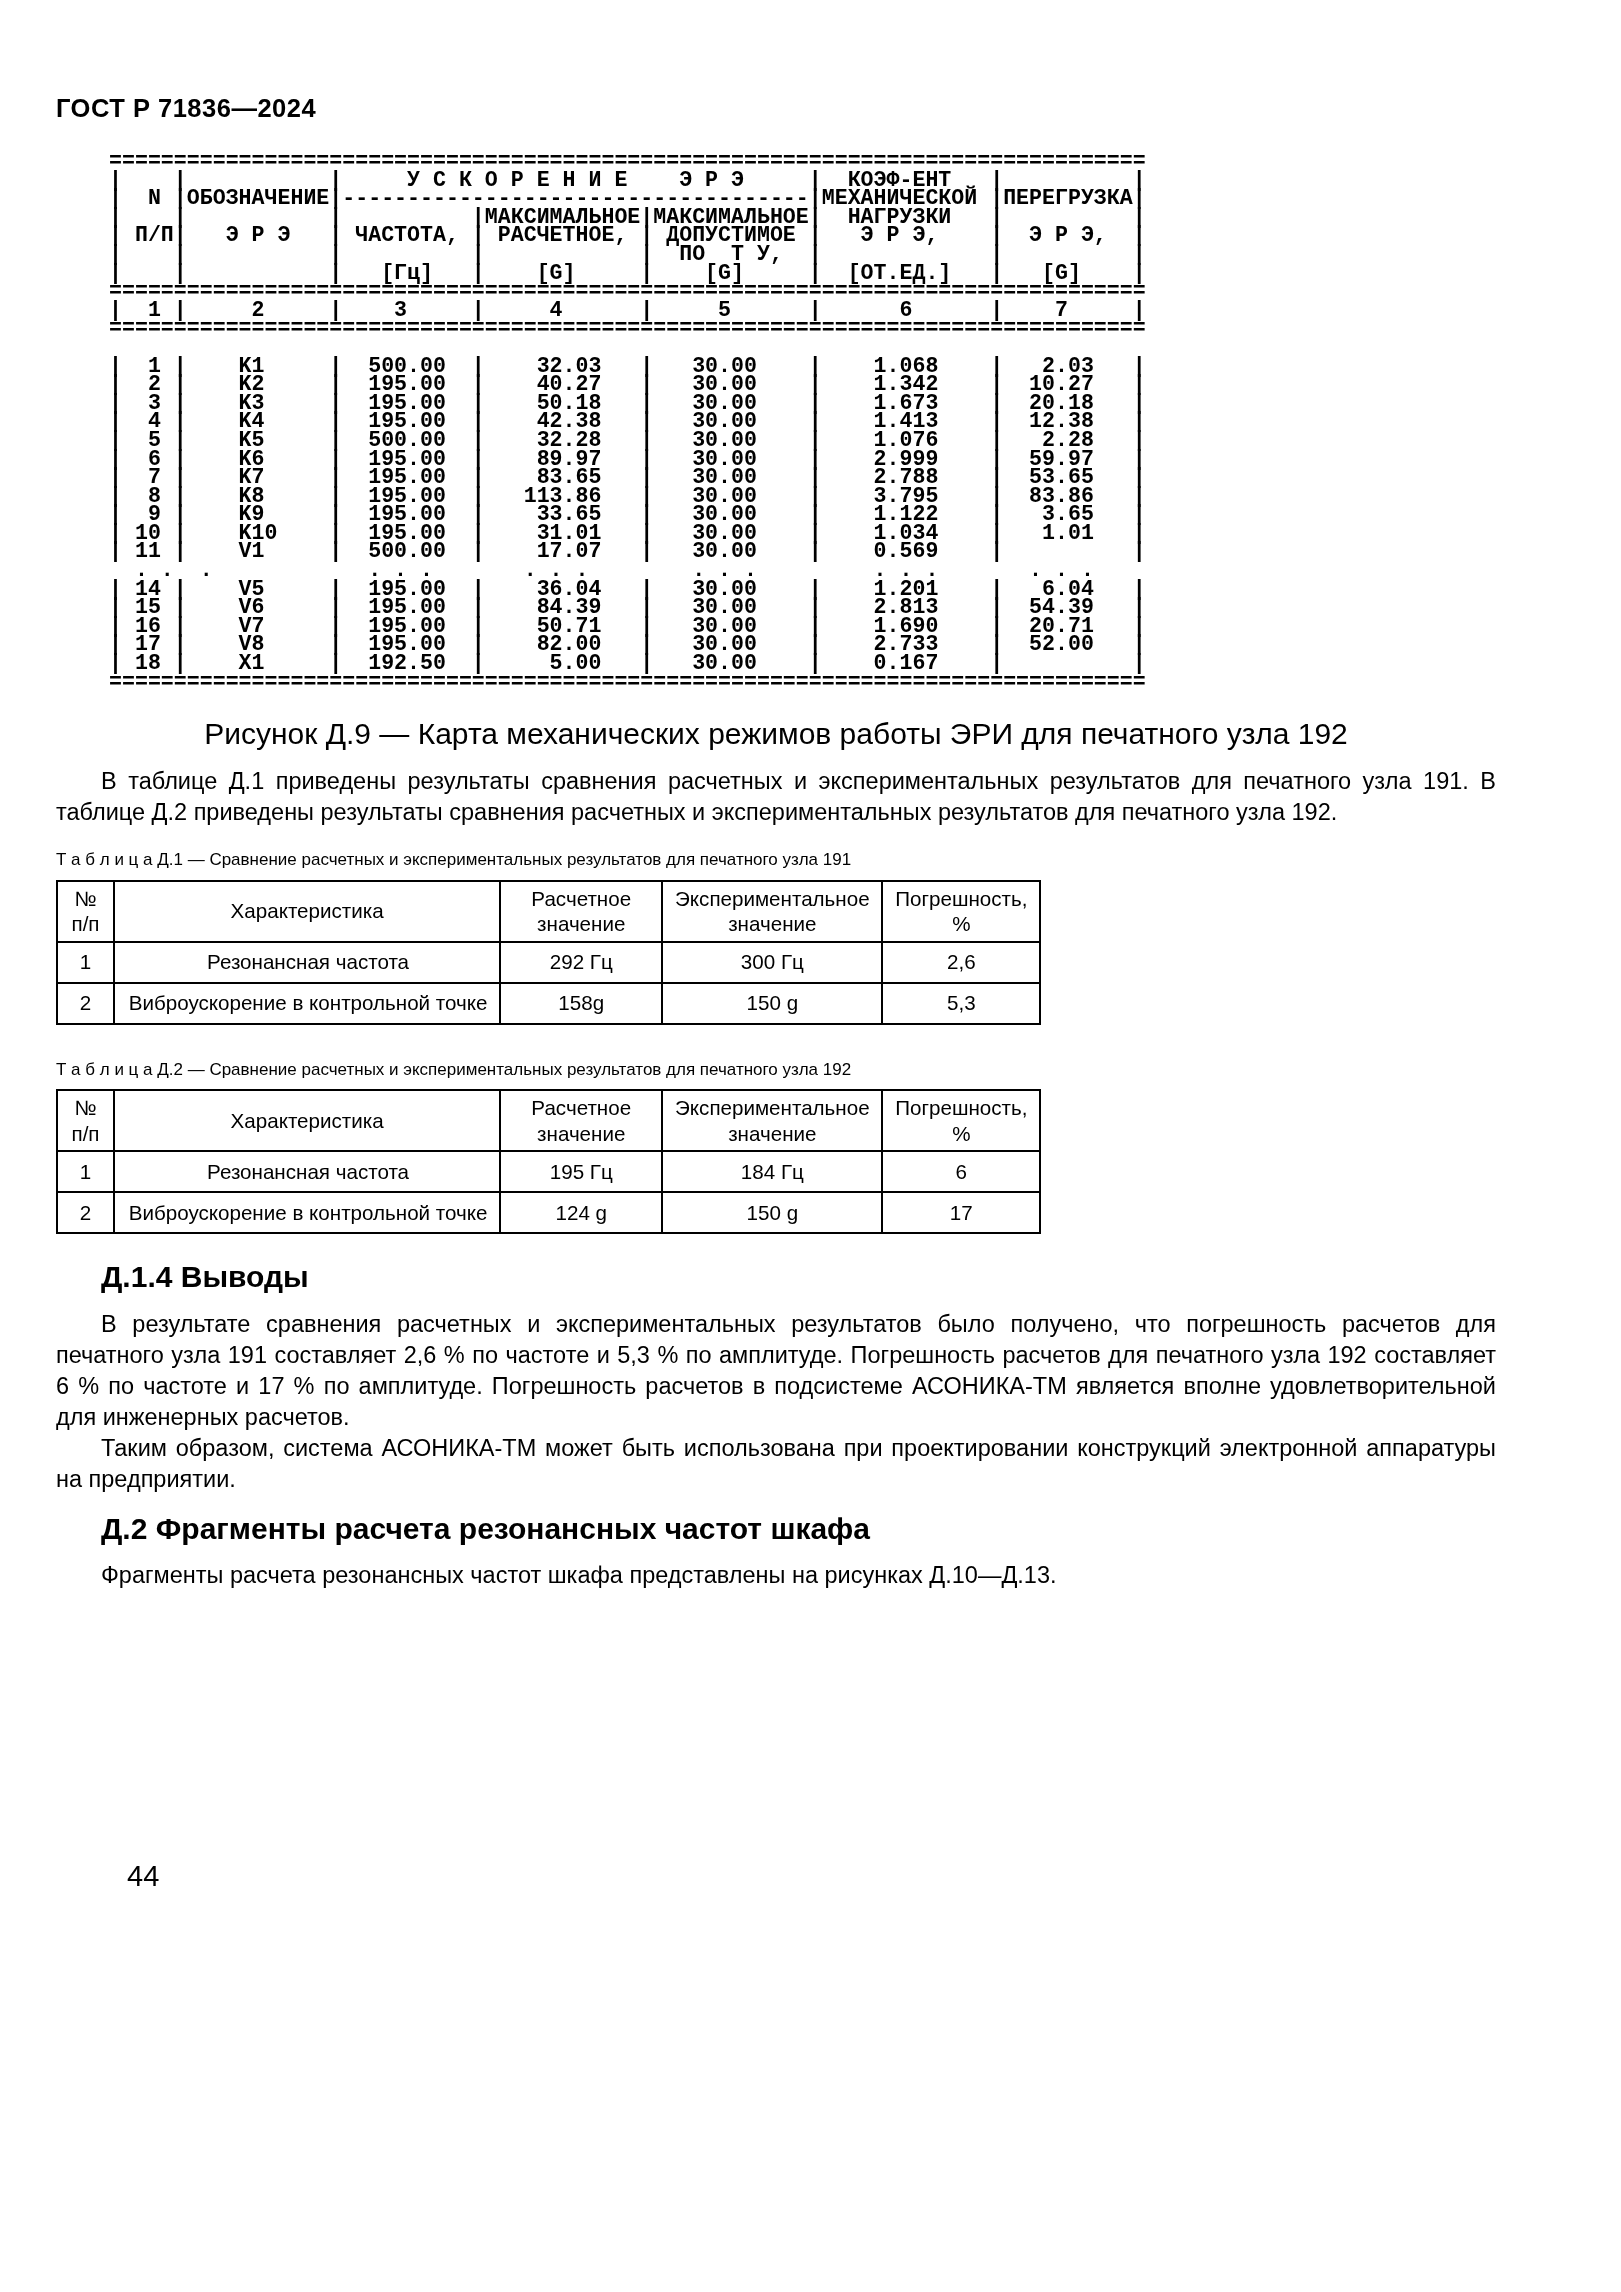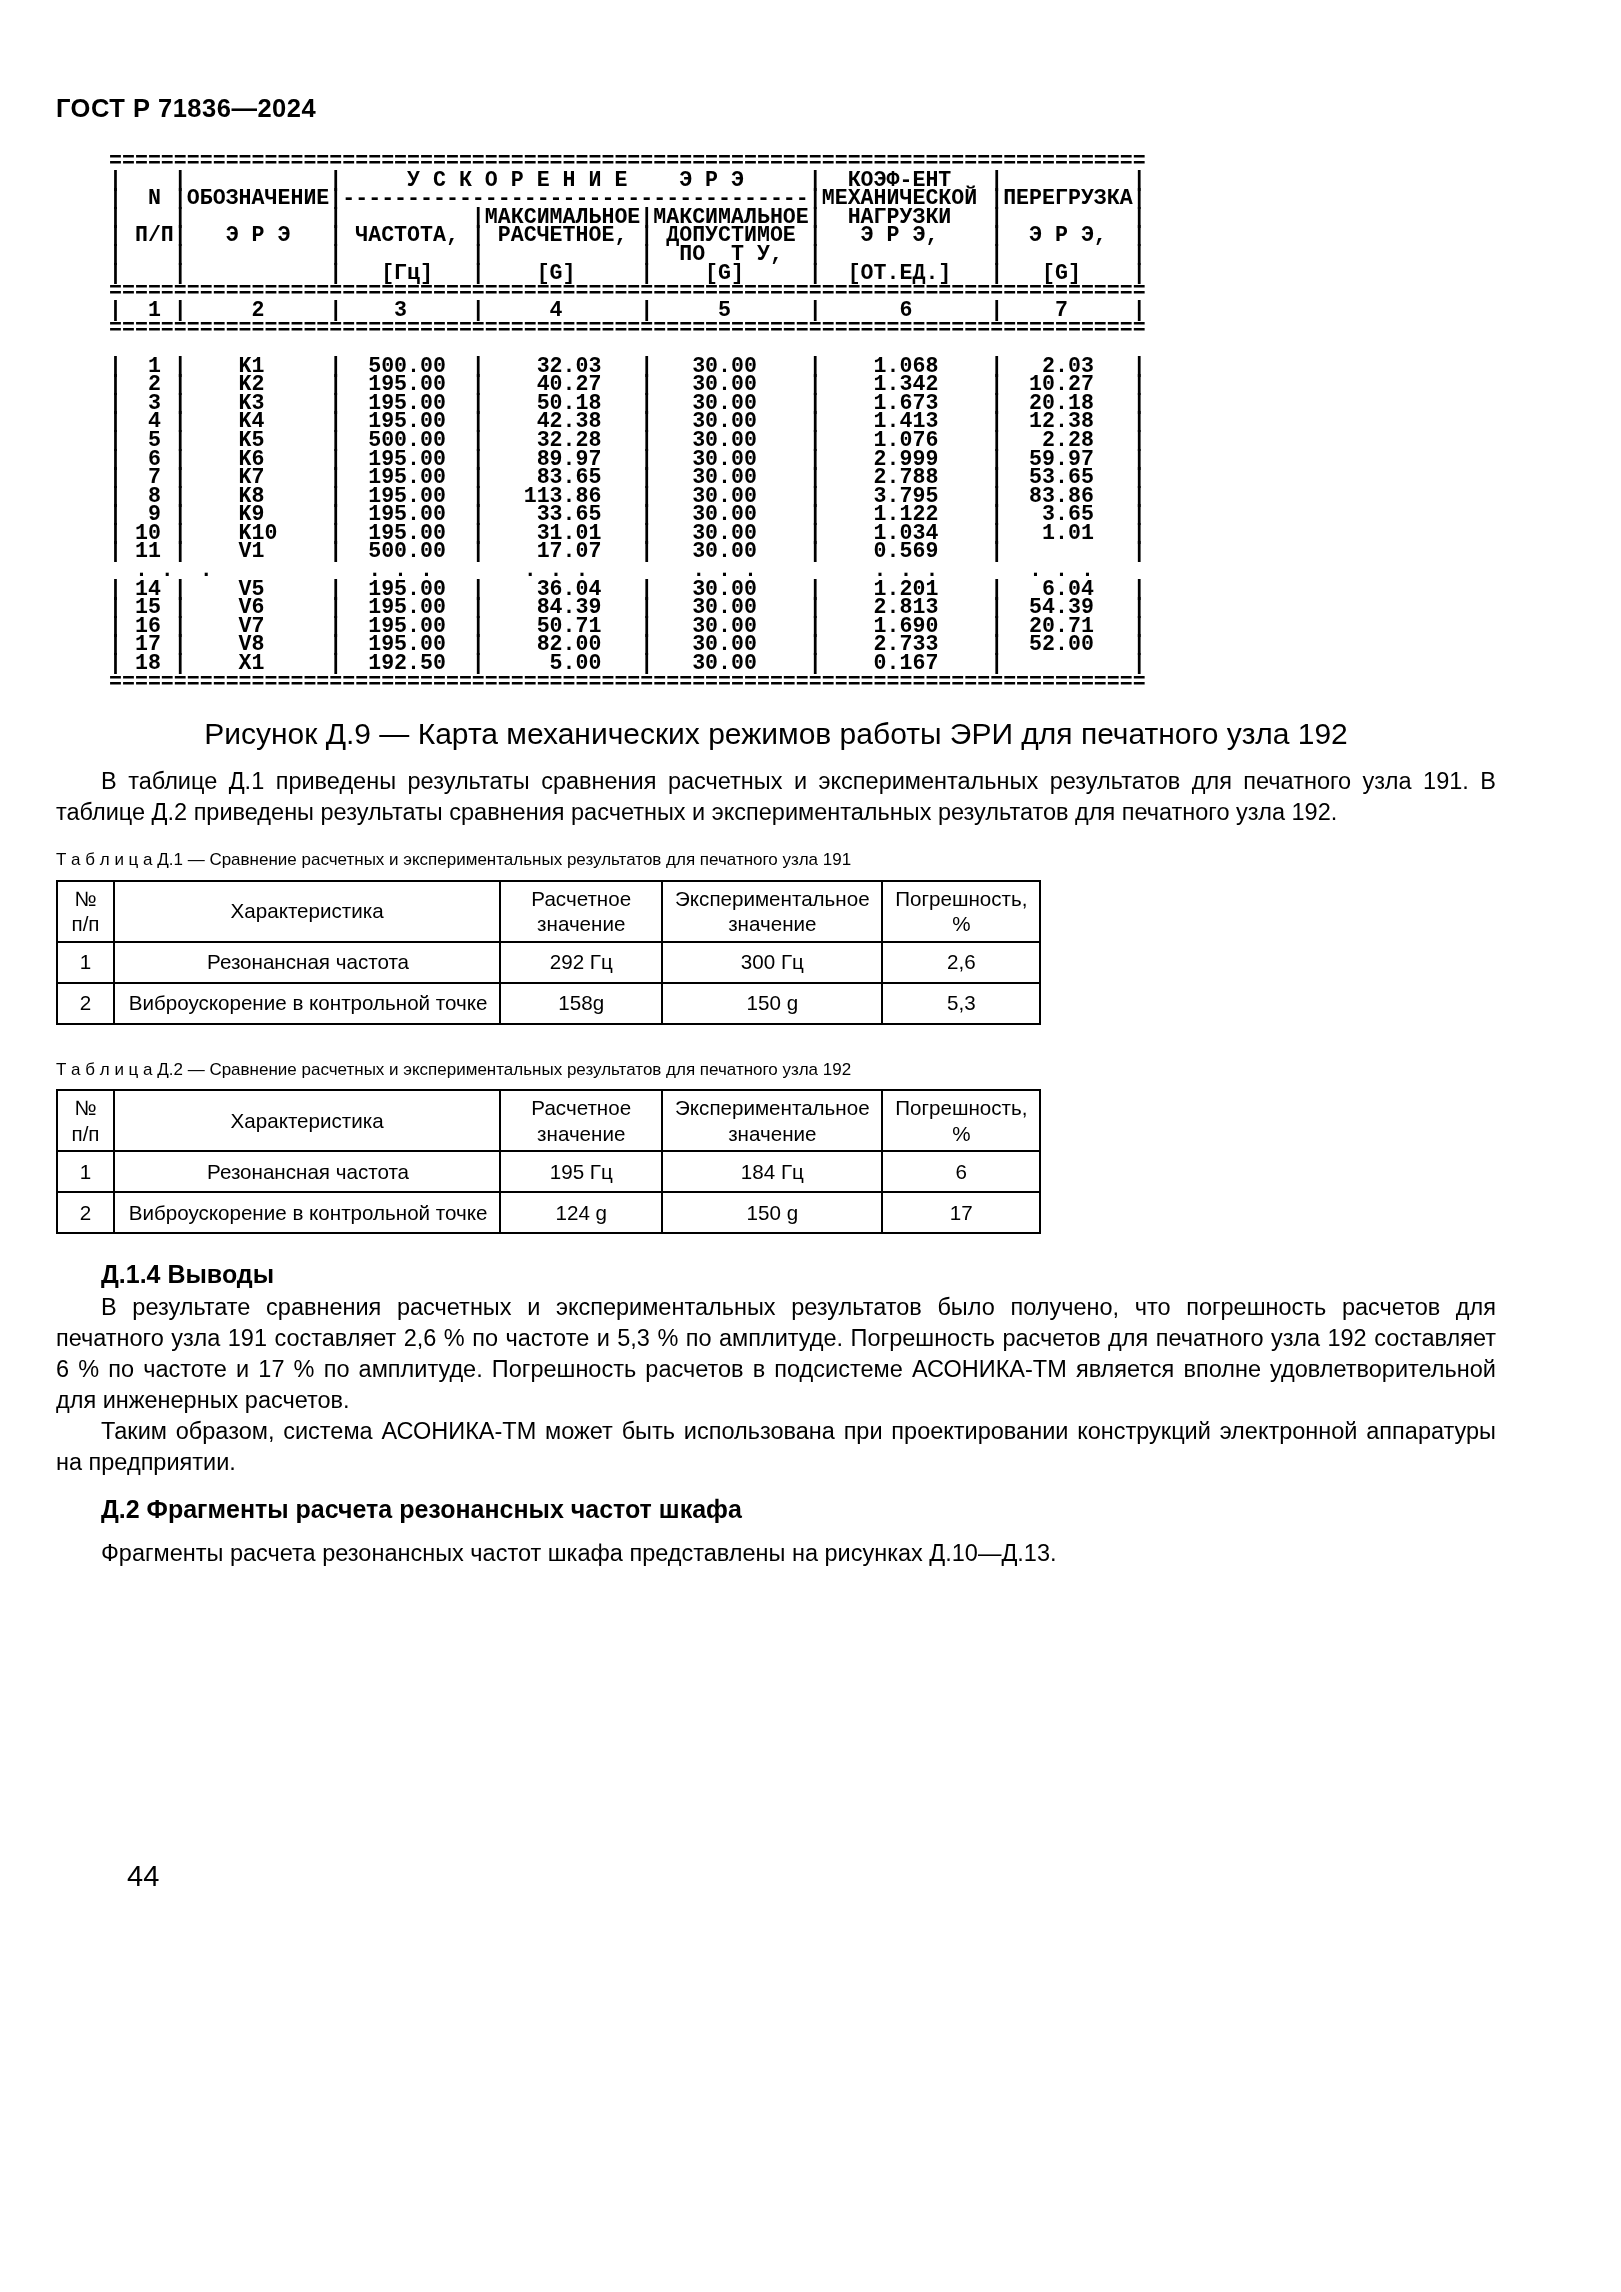--- a/index.html
+++ b/index.html
@@ -39,23 +39,23 @@
     box-sizing: border-box;
   }
   .cmp-table th { font-weight: 400; white-space: pre-line; line-height: 25.5px; height: 59px; }
   .cmp-table td { height: 41px; }
   .w-num  { width: 57px; }
   .w-char { width: 338px; }
   .w-calc { width: 162px; }
   .w-exp  { width: 196px; }
   .w-err  { width: 153px; }
   .cell-char { text-align: right; padding-left: 13.7px !important; white-space: nowrap; }
-  .heading { font-size: 25px; font-weight: 700; margin-top: 25.5px; text-indent: 45px; }
+  .heading { font-size: 30px; font-weight: 700; margin-top: 25.5px; text-indent: 45px; }
   .heading-follow { margin-top: 17.6px; }
-  .para-tight { margin-top: 3px; }
+  .para-tight { margin-top: 15px; }
   .para-cont { margin-top: 0; }
   .page-number { position: absolute; left: 127px; top: 1860px; font-size: 29px; }
 </style>
 </head>
 <body>
 
 <div class="page">
 
   <div class="doc-header">ГОСТ Р 71836—2024</div>
 

